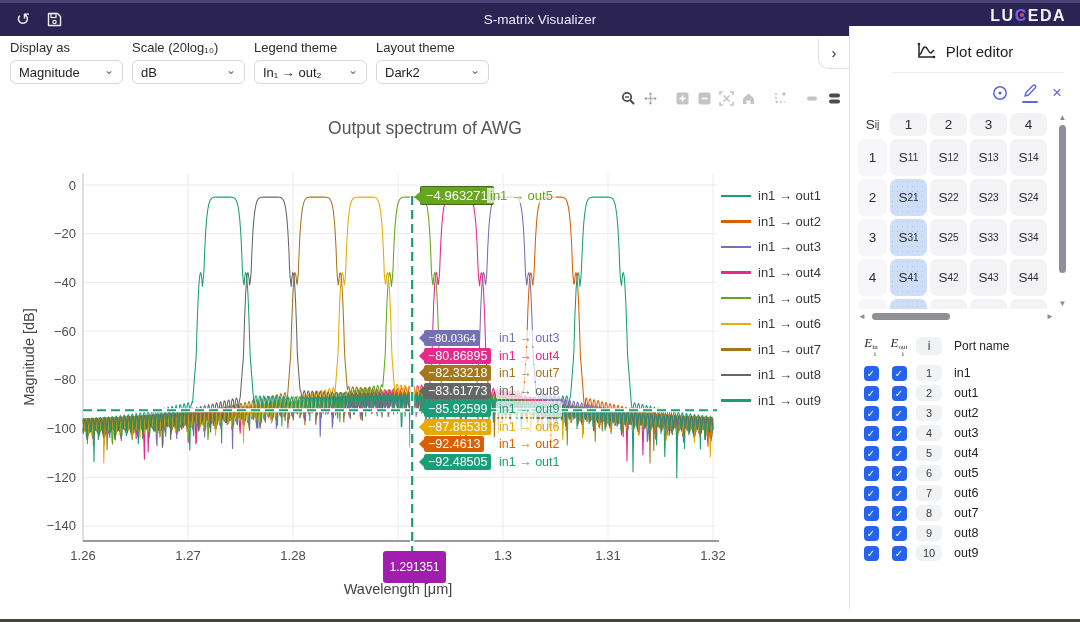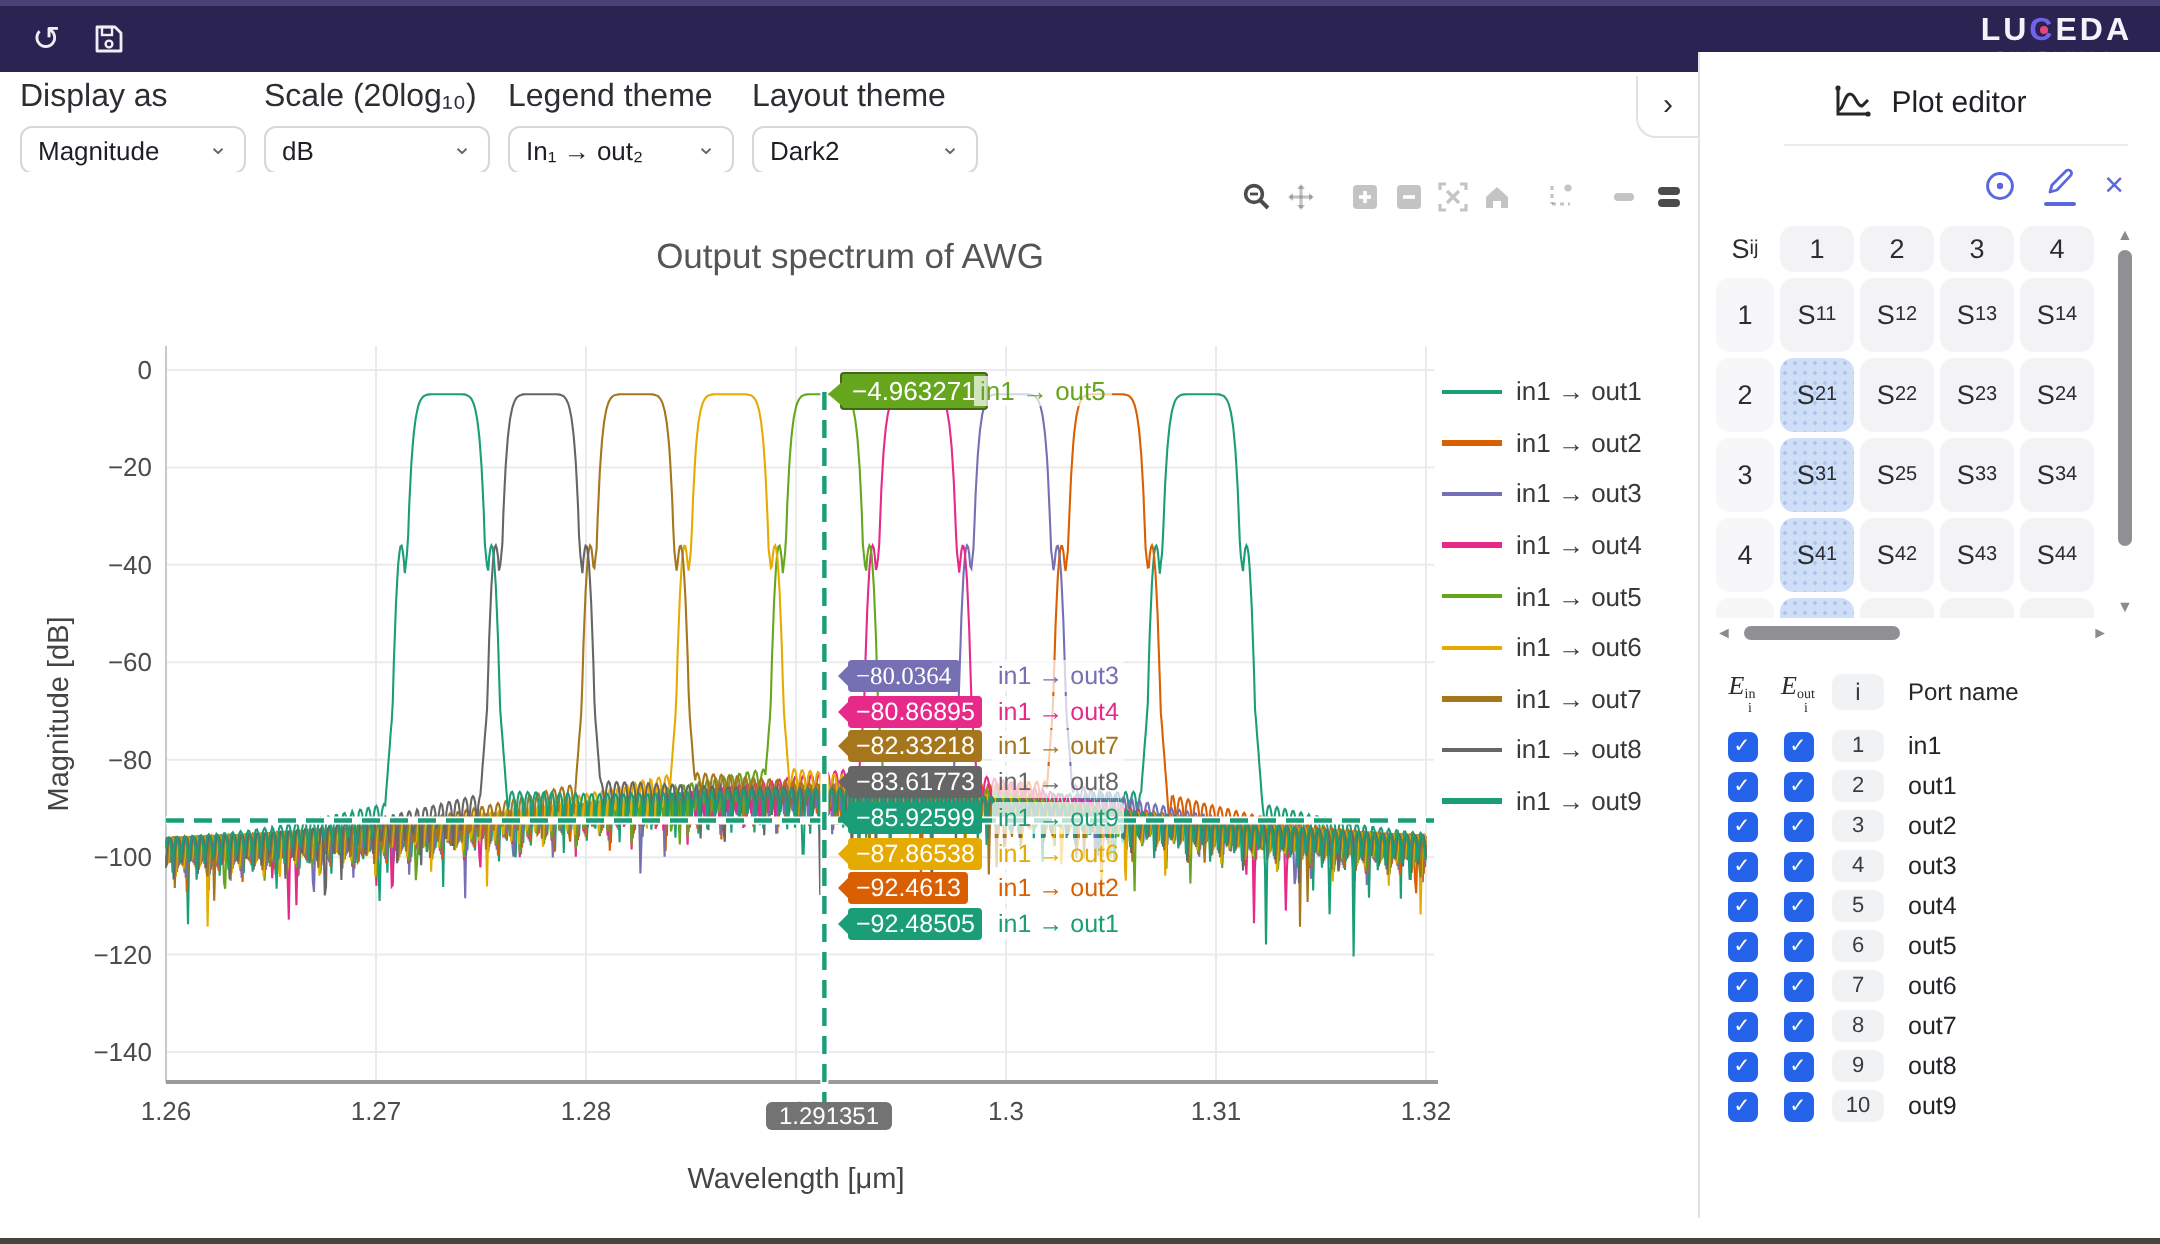--- a/index.html
+++ b/index.html
@@ -9,21 +9,21 @@
     background:#2b2351; border-top:3px solid #4a4274; display:flex; align-items:center; }
   .tb-icon { color:#efeef6; margin-left:16px; cursor:pointer; display:flex; align-items:center; }
   .undo-glyph { font-size:17px; line-height:1; }
   .tb-title { position:absolute; left:0; right:0; text-align:center; color:#eceaf4; font-size:13.5px; }
   .logo { position:absolute; right:14px; top:5px; text-align:center; line-height:1; }
   .logo-main { color:#f4f2fb; font-size:16px; font-weight:700; letter-spacing:1.5px; }
   .logo-c { color:#6f63e8; position:relative; }
   .logo-c .cdot { position:absolute; left:5px; top:6px; width:4px; height:4px; border-radius:50%; background:#e8447e; }
   .logo-sub { color:#9d96c4; font-size:6px; letter-spacing:2.6px; margin-top:2px; }
   .controls { position:absolute; left:10px; top:40px; display:flex; gap:9px; }
-  .control .lbl { font-size:16px; color:#2d2d33; margin-bottom:5px; }
+  .control .lbl { font-size:13px; color:#2d2d33; margin-bottom:5px; }
   .select { width:113px; height:24px; border:1px solid #d6d6dd; border-radius:6px; background:#fff;
     display:flex; align-items:center; justify-content:space-between; padding:0 8px; cursor:pointer; }
   .select .val { font-size:13px; color:#1e1e24; }
   .select .caret { color:#6b6b74; font-size:12px; margin-top:-4px; }
   .plot-panel { position:absolute; left:0; top:86px; width:849px; height:533px; background:#fff; }
   .modebar { position:absolute; right:5px; top:4px; display:flex; align-items:center; gap:2px; z-index:5; }
   .mb-icon { width:20px; height:17px; display:flex; align-items:center; justify-content:center; cursor:pointer; }
   .mb-gap { width:8px; }
   #legend { position:absolute; left:721px; top:97px; }
   .lg-item { height:25.6px; display:flex; align-items:center; cursor:pointer; }
@@ -34,21 +34,21 @@
   .hv-box .ptr { position:absolute; left:-5px; top:3px; width:0; height:0;
     border-top:5px solid transparent; border-bottom:5px solid transparent; border-right:5px solid; }
   .hv-lbl { position:absolute; font-size:12.5px; background:rgba(255,255,255,0.7); padding:0 3px;
     white-space:nowrap; height:16px; line-height:16px; border-radius:2px; }
   .flag { position:absolute; left:420px; top:100px; height:19px; background:#66a61e; border:1px solid rgba(40,50,20,0.55);
     border-radius:2px; color:#fff; font-size:13px; display:flex; align-items:center; padding:0 5px; }
   .flag .ptr { position:absolute; left:-7px; top:4px; width:0; height:0;
     border-top:6px solid transparent; border-bottom:6px solid transparent; border-right:7px solid #66a61e; }
   .flag-lbl { position:absolute; left:487px; top:102px; font-size:13px; color:#66a61e;
     background:rgba(255,255,255,0.7); padding:0 3px; }
-  .x-tip { position:absolute; top:465px; left:383px; width:63px; height:14px; background:#737373; color:#fff;
+  .x-tip { position:absolute; top:465px; left:383px; width:63px; height:32px; background:#a21caf; color:#fff;
     font-size:12px; border-radius:3px; display:flex; align-items:center; justify-content:center; }
   .expand-tab { position:absolute; left:818px; top:38px; width:31px; height:31px; background:#fff;
     border-left:1px solid #e2e2e6; border-bottom:1px solid #e2e2e6; border-bottom-left-radius:10px;
     display:flex; align-items:center; justify-content:center; cursor:pointer; z-index:6; }
   .expand-tab span { font-size:15px; color:#2e2e33; margin-top:-2px; }
   .sidebar { position:absolute; left:849px; top:26px; width:231px; height:583px; background:#fff;
     border-left:1px solid #e2e2e6; }
   .pe-header { display:flex; align-items:center; justify-content:center; gap:9px; margin-top:16px; }
   .pe-title { font-size:15px; color:#1f1f24; }
   .pe-divider { height:1px; background:#ececf0; margin:12px 16px 0 42px; }
@@ -95,20 +95,21 @@
   <span class="tb-icon">
       <span class="undo-glyph">↺</span>
     </span>
   <span class="tb-icon">
     <svg width="17" height="17" viewBox="0 0 17 17">
         <path d="M2.5 2.5 h9 l3 3 v9 h-12 z" fill="none" stroke="#efeef6" stroke-width="1.4" stroke-linejoin="round"></path>
         <rect x="5" y="2.5" width="5" height="4" fill="none" stroke="#efeef6" stroke-width="1.2"></rect>
         <circle cx="8.5" cy="11" r="1.7" fill="none" stroke="#efeef6" stroke-width="1.2"></circle>
       </svg>
   </span>
+  <div class="tb-title">S-matrix Visualizer</div>
   <div class="logo">
     <div class="logo-main"><span>LU</span><span class="logo-c">C<span class="cdot"></span></span><span>EDA</span></div>
     <div class="logo-sub">PHOTONICS</div>
   </div>
 </div>
 
 <div class="controls">
   <div class="control">
     <div class="lbl">Display as</div>
     <div class="select">

